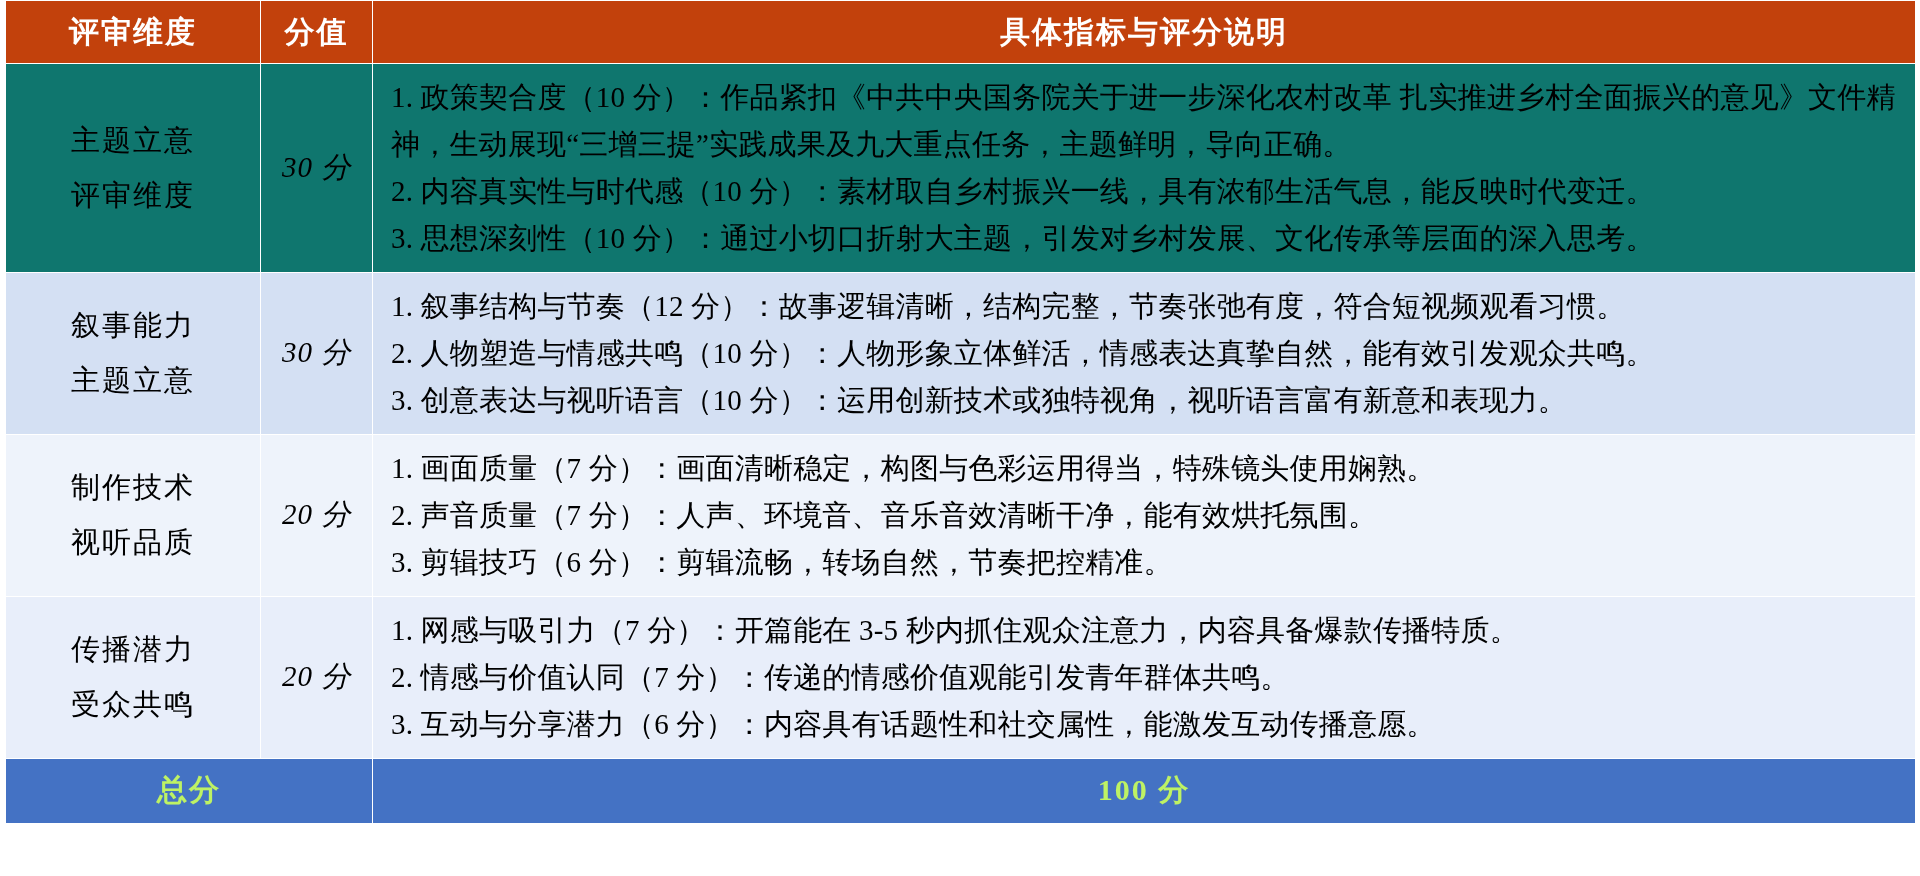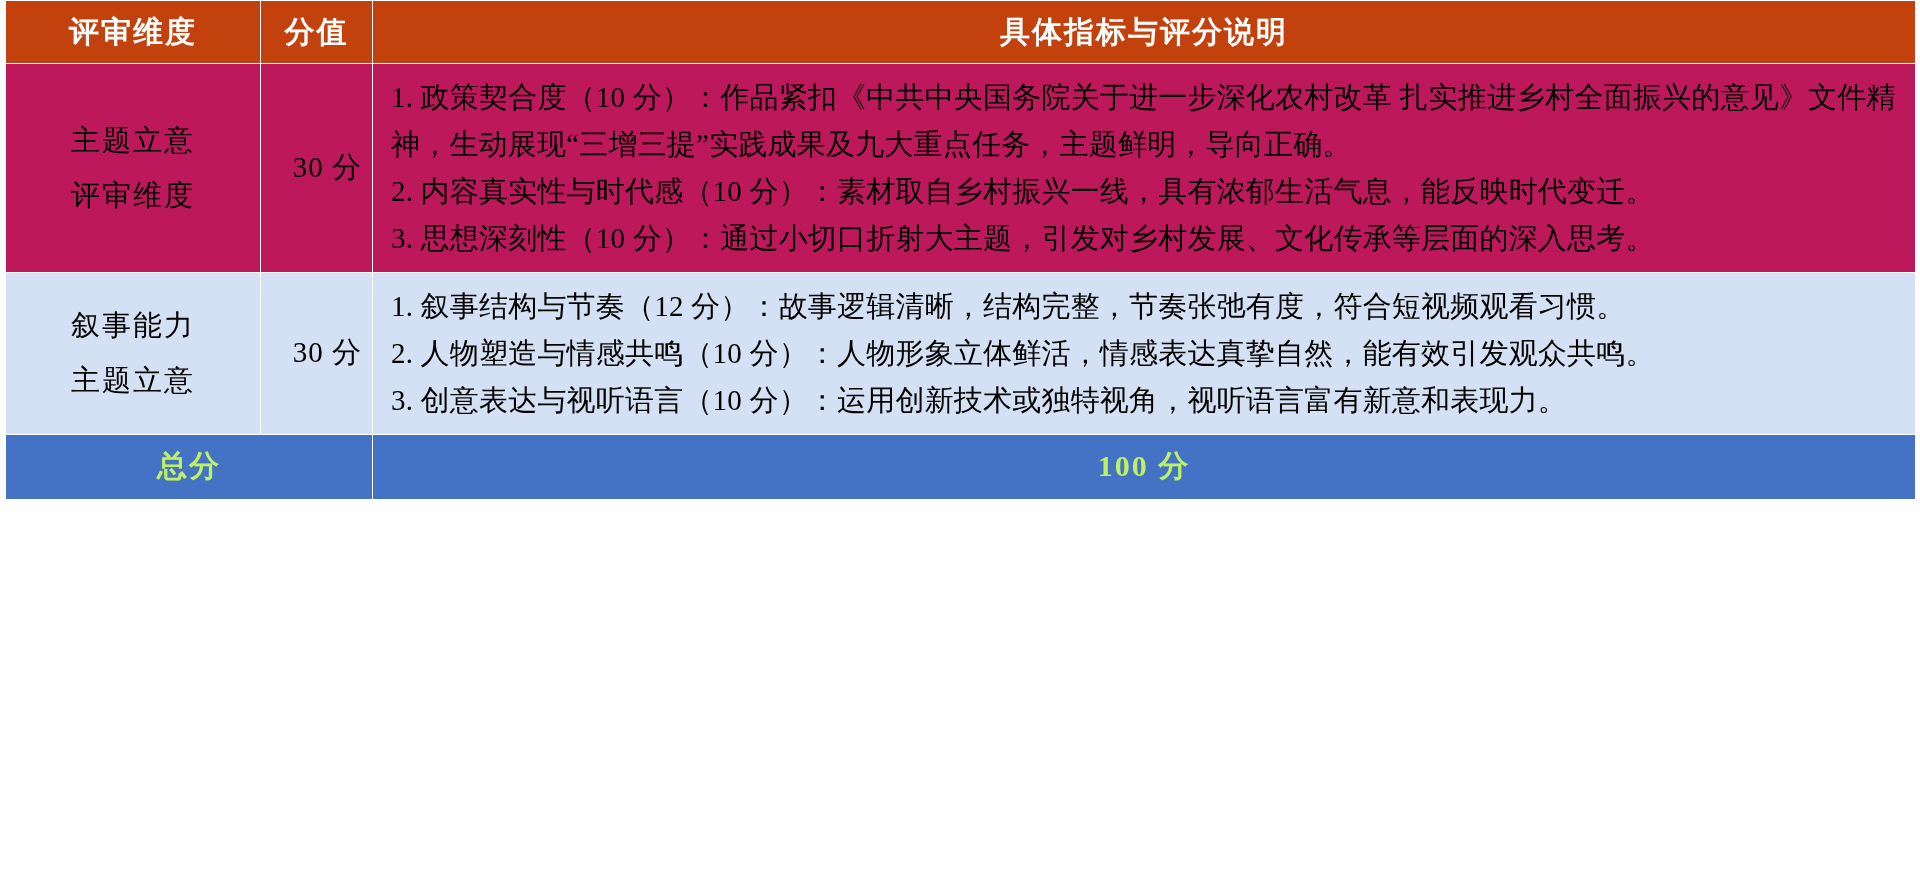--- a/index.html
+++ b/index.html
@@ -42,35 +42,36 @@
     text-align: center;
     vertical-align: middle;
   }
   tbody td {
     border: 1px solid #ffffff;
     vertical-align: middle;
     font-size: 29px;
     color: #000000;
     padding: 8px 10px;
   }
-  tbody tr.band-a td { background: #be185d; }
+  tbody tr.band-a td { background: #0f766e; }
   tbody tr.band-b td { background: #d4e0f3; }
   tbody tr.band-c td { background: #eef3fb; }
   tbody tr.band-d td { background: #e8eefa; }
 
   td.dim {
     text-align: center;
     letter-spacing: 2px;
     line-height: 1.9;
     padding: 10px 16px;
   }
   td.dim .l1, td.dim .l2 { display: block; }
   td.score {
-    text-align: right;
+    text-align: center;
     letter-spacing: 1px;
+    font-style: italic;
   }
   td.desc {
     text-align: left;
     padding: 10px 14px 10px 18px;
     line-height: 1.62;
   }
   td.desc .item {
     display: block;
     white-space: normal;
     letter-spacing: 0.2px;
@@ -124,20 +125,44 @@
           <span class="l1">叙事能力</span>
           <span class="l2">主题立意</span>
         </td>
         <td class="score">30 分</td>
         <td class="desc">
           <span class="item">1. 叙事结构与节奏（12 分）：故事逻辑清晰，结构完整，节奏张弛有度，符合短视频观看习惯。</span>
           <span class="item">2. 人物塑造与情感共鸣（10 分）：人物形象立体鲜活，情感表达真挚自然，能有效引发观众共鸣。</span>
           <span class="item">3. 创意表达与视听语言（10 分）：运用创新技术或独特视角，视听语言富有新意和表现力。</span>
         </td>
       </tr>
+      <tr class="band-c">
+        <td class="dim">
+          <span class="l1">制作技术</span>
+          <span class="l2">视听品质</span>
+        </td>
+        <td class="score">20 分</td>
+        <td class="desc">
+          <span class="item">1. 画面质量（7 分）：画面清晰稳定，构图与色彩运用得当，特殊镜头使用娴熟。</span>
+          <span class="item">2. 声音质量（7 分）：人声、环境音、音乐音效清晰干净，能有效烘托氛围。</span>
+          <span class="item">3. 剪辑技巧（6 分）：剪辑流畅，转场自然，节奏把控精准。</span>
+        </td>
+      </tr>
+      <tr class="band-d">
+        <td class="dim">
+          <span class="l1">传播潜力</span>
+          <span class="l2">受众共鸣</span>
+        </td>
+        <td class="score">20 分</td>
+        <td class="desc">
+          <span class="item">1. 网感与吸引力（7 分）：开篇能在 3-5 秒内抓住观众注意力，内容具备爆款传播特质。</span>
+          <span class="item">2. 情感与价值认同（7 分）：传递的情感价值观能引发青年群体共鸣。</span>
+          <span class="item">3. 互动与分享潜力（6 分）：内容具有话题性和社交属性，能激发互动传播意愿。</span>
+        </td>
+      </tr>
     </tbody>
     <tfoot>
       <tr>
         <td class="total-label" colspan="2">总分</td>
         <td class="total-value">100 分</td>
       </tr>
     </tfoot>
   </table>
 </div>
 

